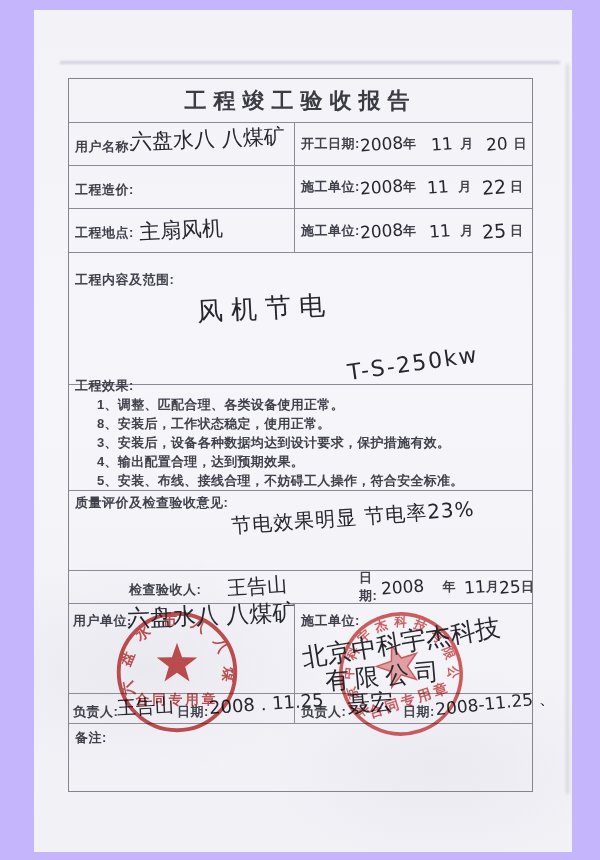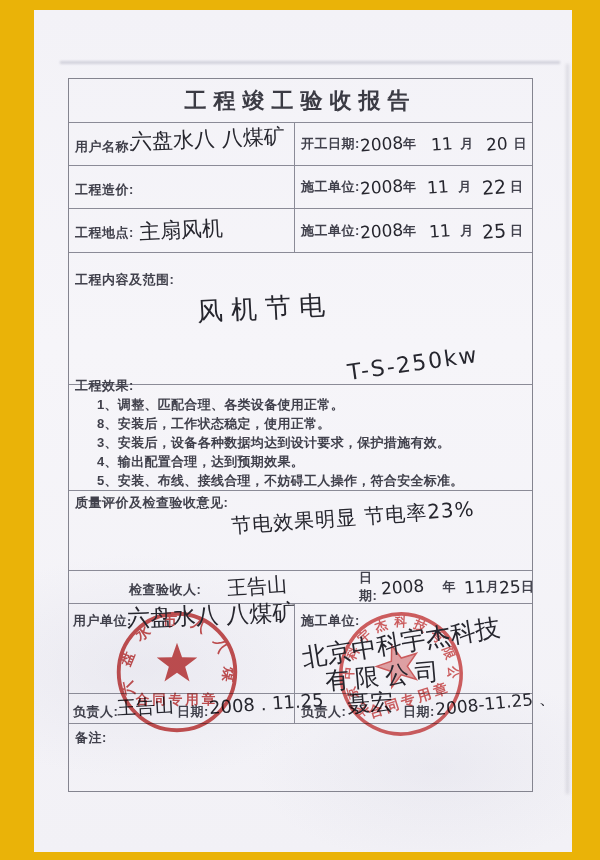--- a/index.html
+++ b/index.html
@@ -1,16 +1,16 @@
 <!DOCTYPE html>
 <html><head>
 <meta charset="utf-8">
 <style>
   html,body{margin:0;padding:0;background:#ffffff;}
-  .screen{position:relative;width:600px;height:860px;background:#eab308;overflow:hidden;
+  .screen{position:relative;width:600px;height:860px;background:#c4b5fd;overflow:hidden;
           font-family:"Liberation Sans",sans-serif;}
   .paper{position:absolute;left:34px;top:10px;width:538px;height:842px;
          background:
            radial-gradient(ellipse 300px 160px at 20% 78%, rgba(205,205,220,.25), transparent 70%),
            radial-gradient(ellipse 260px 140px at 75% 90%, rgba(205,205,220,.22), transparent 70%),
            linear-gradient(180deg,#f3f2f7 0%,#f6f5f9 40%,#f2f1f6 100%);
   }
   .paper-top-shadow{position:absolute;left:60px;top:61px;width:500px;height:3px;
          background:rgba(150,150,168,.35);filter:blur(1.2px);}
   .paper-right-shadow{position:absolute;left:566px;top:64px;width:3px;height:730px;

